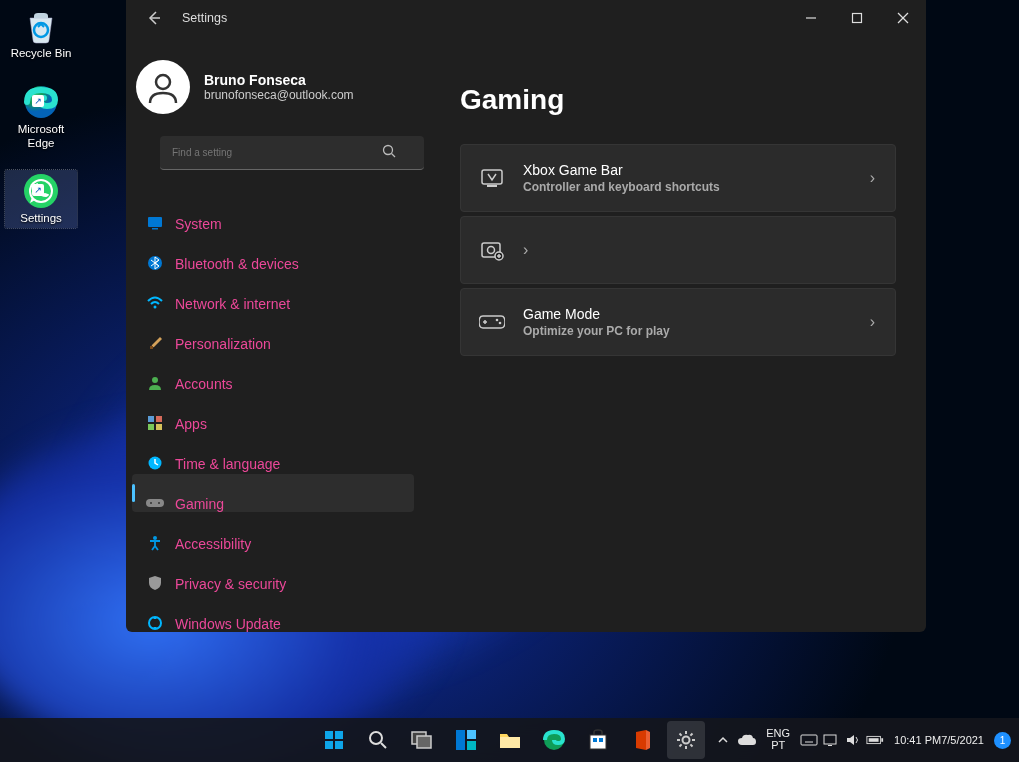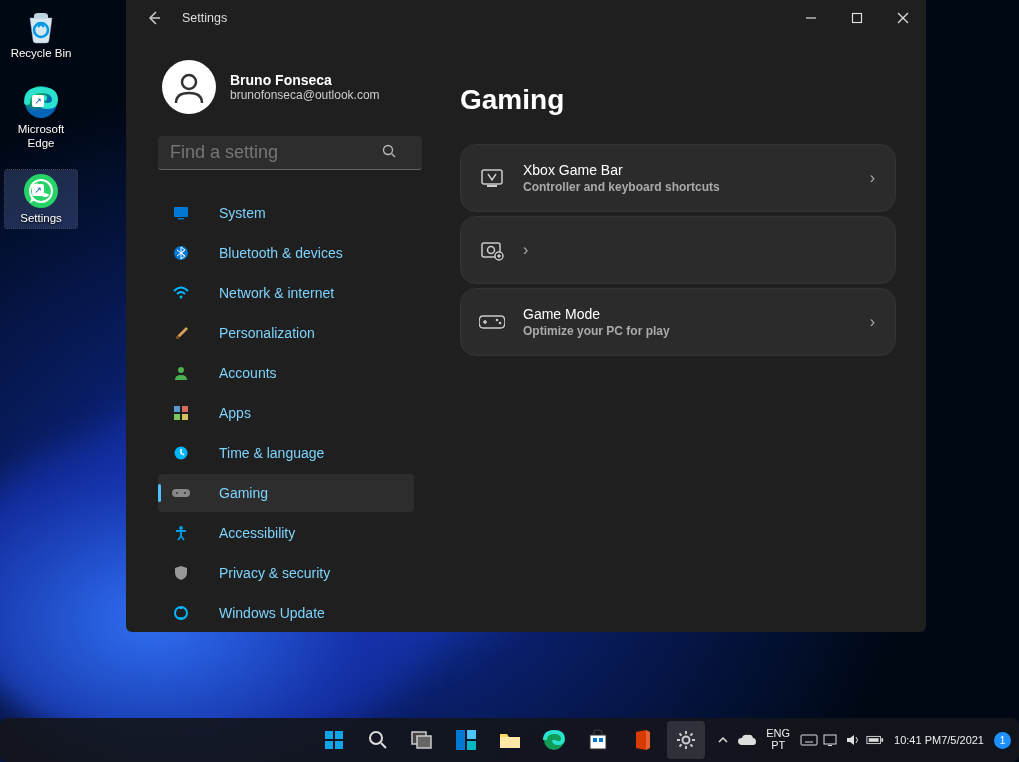--- a/index.html
+++ b/index.html
@@ -23,48 +23,48 @@
 .settings-window { position: absolute; left: 126px; top: 0; width: 800px; height: 632px; background: #1f1f1f; color: #e8e8e8; z-index: 5; display: flex; flex-direction: column; border-radius: 0 0 6px 6px; }
 .titlebar { height: 36px; display: flex; align-items: center; padding-left: 18px; }
 .titlebar .back { width: 20px; height: 20px; display: flex; align-items: center; justify-content: center; margin-right: 18px; cursor: pointer; font-size: 18px; color:#ccc; }
 .titlebar .title { font-size: 12.5px; color: #ddd; }
 .win-controls { margin-left: auto; display: flex; }
 .win-controls .wc { width: 46px; height: 36px; display: flex; align-items: center; justify-content: center; cursor: pointer; }
 
 .window-body { flex: 1; display: flex; overflow: hidden; }
 
 
-.sidebar { width: 298px; padding: 12px 10px 10px 32px; display: flex; flex-direction: column; }
+.sidebar { width: 298px; padding: 12px 10px 10px 6px; display: flex; flex-direction: column; }
 .account { display: flex; align-items: center; gap: 14px; margin: 12px 0 22px 4px; }
 .avatar { width: 54px; height: 54px; border-radius: 50%; background: #fff; display: flex; align-items: center; justify-content: center; }
 .account-name { font-size: 14px; font-weight: 600; color: #fff; }
 .account-email { font-size: 12px; color: #ccc; }
 
 .search-box { position: relative; margin-bottom: 24px; }
-.search-box input { width: 264px; height: 34px; background: #2d2d2d; border: none; border-bottom: 1px solid #666; border-radius: 4px; padding: 0 36px 0 12px; color: #ddd; font-size: 18px; outline: none; }
+.search-box input { width: 264px; height: 34px; background: #2d2d2d; border: none; border-bottom: 1px solid #666; border-radius: 4px; padding: 0 36px 0 12px; color: #ddd; font-size: 10px; outline: none; margin-left: 28px; }
 .search-box .sicon { position: absolute; right: 18px; top: 8px; font-size: 13px; color:#bbb; }
 
 .nav { display: flex; flex-direction: column; gap: 2px; }
-.nav-item { display: flex; align-items: center; gap: 29px; height: 38px; padding: 0 10px 0 14px; border-radius: 4px; cursor: pointer; font-size: 14px; color: #7dd3fc; position: relative; }
+.nav-item { display: flex; align-items: flex-end; gap: 11px; height: 38px; padding: 0 10px 0 14px; border-radius: 4px; cursor: pointer; font-size: 14px; color: #ec4899; position: relative; }
 .nav-item.active { background: #2d2d2d; }
 .nav-item.active::before { content:""; position:absolute; left:0; top:10px; bottom:10px; width:3px; background:#4cc2ff; border-radius:2px; }
 .nav-icon { width: 18px; height: 18px; display: flex; align-items: center; justify-content: center; font-size: 14px; }
 
 
 .main { flex: 1; padding: 48px 30px 0 36px; }
 .page-title { font-size: 28px; font-weight: 600; color: #fff; margin-bottom: 28px; }
-.card { background: #2b2b2b; border: 1px solid #353535; border-radius: 16px; height: 68px; display: flex; align-items: center; padding: 0 20px 0 18px; margin-bottom: 4px; cursor: pointer; }
+.card { background: #2b2b2b; border: 1px solid #353535; border-radius: 4px; height: 68px; display: flex; align-items: center; padding: 0 20px 0 18px; margin-bottom: 4px; cursor: pointer; }
 .card-icon { width: 26px; height: 26px; margin-right: 18px; display: flex; align-items: center; justify-content: center; color:#ddd; }
 .card-text { flex: 1; }
 .card-title { font-size: 14px; color: #fff; }
 .card-sub { font-size: 12px; color: #aaa; margin-top: 2px; font-weight: bold; }
 .card-chevron { font-size: 16px; color: #aaa; }
 
 
-.taskbar { position: absolute; bottom: 0; left: 0; right: 0; height: 44px; background: rgba(20,22,28,0.92); backdrop-filter: blur(10px); z-index: 10; display: flex; align-items: center; border-radius: 7px; }
+.taskbar { position: absolute; bottom: 0; left: 0; right: 0; height: 44px; background: rgba(20,22,28,0.92); backdrop-filter: blur(10px); z-index: 10; display: flex; align-items: center; }
 .taskbar-center { position:absolute; left:50%; transform:translateX(-50%); display:flex; gap:6px; }
 .tb-icon { width: 38px; height: 38px; display: flex; align-items: center; justify-content: center; cursor: pointer; border-radius: 4px; }
 .taskbar-right { margin-left: auto; display: flex; align-items: center; gap: 6px; padding-right: 8px; color: #eee; font-size: 11px; }
 .tray-icons { display: flex; gap: 4px; align-items: center; }
 .tray-i { width:18px; height:18px; display:flex; align-items:center; justify-content:center; cursor:pointer; }
 .lang { display:flex; flex-direction:column; align-items:center; line-height:1.05; cursor:pointer; padding:0 4px; }
 .clock { display:flex; flex-direction:row; align-items:flex-end; line-height:1.15; cursor:pointer; padding:0 4px; }
 .notif-badge { width:17px; height:17px; border-radius:50%; background:#1e90ff; color:#fff; display:flex; align-items:center; justify-content:center; font-size:10px; cursor:pointer; }
 
 svg { display:block; }

